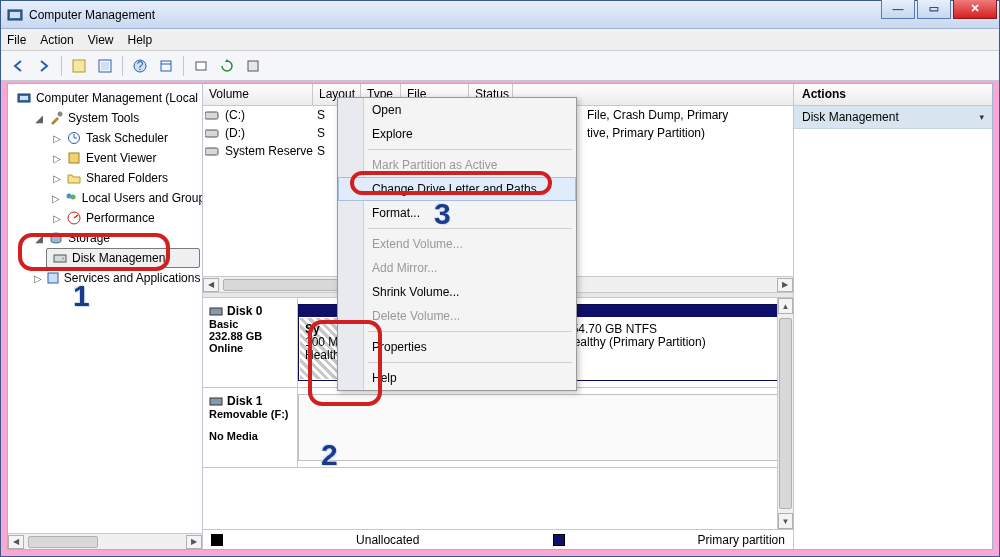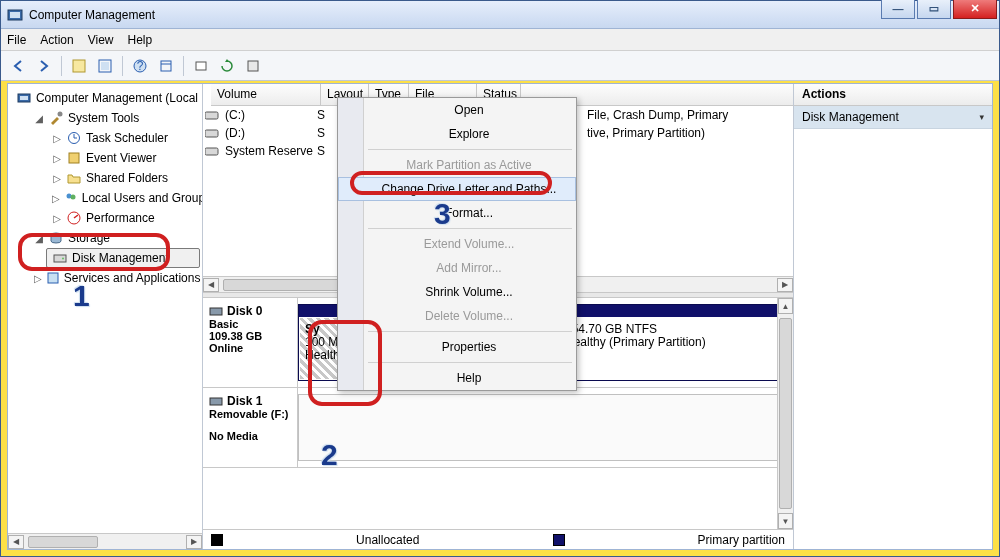--- a/index.html
+++ b/index.html
@@ -1,17 +1,17 @@
 <!DOCTYPE html>
 <html><head>
 <meta charset="utf-8">
 <style>
   * { box-sizing: border-box; font-family: "Segoe UI", Tahoma, sans-serif; font-size: 12px; }
   html, body { margin:0; padding:0; width:1000px; height:557px; overflow:hidden; background:#000; }
-  .window { position:absolute; left:0; top:0; width:1000px; height:557px; background:#fde047; border:1px solid #3a5a8c; }
+  .window { position:absolute; left:0; top:0; width:1000px; height:557px; background:#f9a8d4; border:1px solid #3a5a8c; }
   .titlebar { height:28px; background:linear-gradient(#e6eefc,#c8d8f0); display:flex; align-items:center; padding:0 6px; border-bottom:1px solid #9fb4d4; }
   .titlebar .icon { width:16px; height:16px; margin-right:6px; display:inline-flex; align-items:center; justify-content:center; }
   .titlebar .title { font-size:12px; color:#000; flex:1; }
   .win-buttons { position:absolute; right:2px; top:-2px; display:flex; }
   .win-btn { width:34px; height:20px; margin-left:2px; border:1px solid #5a7bb0; background:linear-gradient(#eaf1fb,#c6d7ef); border-top:none; display:flex; align-items:center; justify-content:center; color:#32527a; font-weight:bold; font-size:11px; }
   .win-btn.close { background:linear-gradient(#f08080,#d42020); color:#fff; width:44px; border-color:#8a1a1a; }
   .menubar { height:22px; background:#f0f0f0; border-bottom:1px solid #d0d0d0; display:flex; align-items:center; padding:0 6px; gap:14px; }
   .menubar span { color:#000; }
   .toolbar { height:30px; background:#f4f6f9; border-bottom:1px solid #c0c8d4; display:flex; align-items:center; padding:0 6px; gap:4px; }
   .tbtn { width:22px; height:22px; border:1px solid transparent; display:flex; align-items:center; justify-content:center; color:#2a5eb0; }
@@ -23,21 +23,21 @@
   .node .twisty { width:10px; color:#606060; font-size:10px; text-align:center; }
   .node .nicon { width:16px; height:16px; display:inline-flex; align-items:center; justify-content:center; }
   .children { padding-left:18px; }
   .node.selected { background:#f0f0f0; border:1px solid #7a7a7a; border-radius:2px; padding:1px 3px 1px 5px; }
   .tree-scroll { position:absolute; bottom:0; left:0; right:0; height:16px; background:#f0f0f0; border-top:1px solid #c8c8c8; display:flex; align-items:center; }
   .tree-scroll .arrow { width:16px; height:14px; border:1px solid #b0b0b0; background:#f4f4f4; display:flex; align-items:center; justify-content:center; font-size:8px; color:#555; }
   .tree-scroll .track { flex:1; height:14px; background:#f0f0f0; position:relative; }
   .tree-scroll .thumb { position:absolute; left:4px; width:70px; height:12px; top:1px; background:#d8d8d8; border:1px solid #b0b0b0; border-radius:2px; }
   
   .mid { flex:1; display:flex; flex-direction:column; border-right:1px solid #c0c8d4; position:relative; }
-  .vol-header { height:22px; background:#fff; border-bottom:1px solid #c8c8c8; display:flex;margin-left:8px; }
+  .vol-header { height:22px; background:#fff; border-bottom:1px solid #c8c8c8; display:flex; }
   .vol-header .col { border-right:1px solid #c8c8c8; padding:3px 6px; background:linear-gradient(#fdfdfd,#ececec); color:#000; }
   .vol-rows { height:170px; background:#fff; overflow:hidden; }
   .vol-row { display:flex; height:18px; align-items:center; }
   .vol-row .vicon{ width:18px; display:inline-flex; align-items:center; justify-content:center; color:#5a7bb0; }
   .vol-row .cell { padding:0 4px; white-space:nowrap; overflow:hidden; }
   .vol-status { color:#000; }
   .hscroll { height:16px; background:#f0f0f0; border-top:1px solid #c8c8c8; display:flex; align-items:center; }
   .hscroll .arrow { width:16px; height:14px; border:1px solid #b0b0b0; background:#f4f4f4; display:flex; align-items:center; justify-content:center; font-size:8px; color:#555; }
   .hscroll .track { flex:1; height:14px; background:#f0f0f0; position:relative; }
   .hscroll .thumb { position:absolute; left:4px; width:300px; height:12px; top:1px; background:#d8d8d8; border:1px solid #b0b0b0; border-radius:2px; }
@@ -62,21 +62,21 @@
   .vscroll-mid .track { flex:1; position:relative; }
   .vscroll-mid .thumb { position:absolute; top:4px; bottom:4px; left:1px; right:1px; background:#d8d8d8; border:1px solid #b0b0b0; border-radius:2px; }
   
   .actions { width:198px; background:#fff; display:flex; flex-direction:column; }
   .actions-header { height:22px; background:linear-gradient(#fdfdfd,#ececec); border-bottom:1px solid #c8c8c8; padding:3px 8px; font-weight:bold; }
   .actions-item { display:flex; align-items:center; justify-content:space-between; background:#d8e4ef; padding:4px 8px; border-bottom:1px solid #c8d4e0; }
   .actions-item .tri { font-size:9px; color:#333; }
   
   .ctx { position:absolute; left:336px; top:96px; width:240px; background:#f4f4f4; border:1px solid #9a9a9a; box-shadow:2px 2px 6px rgba(0,0,0,0.25); z-index:50; }
   .ctx .strip { position:absolute; left:0; top:0; bottom:0; width:26px; background:#e8eaf0; border-right:1px solid #d0d0d0; }
-  .ctx-item { position:relative; padding:5px 10px 5px 34px; color:#000;text-align:center; }
+  .ctx-item { position:relative; padding:5px 10px 5px 34px; color:#000; }
   .ctx-item.disabled { color:#9a9a9a; }
   .ctx-item.hover { background:#e0ecfb; border:1px solid #a8c0e0; padding:4px 9px 4px 33px; }
   .ctx-sep { height:0; border-top:1px solid #d0d0d0; margin:3px 4px 3px 30px; }
   
   .anno-box { position:absolute; border:4px solid #d02020; border-radius:14px; z-index:80; pointer-events:none; }
   .anno-num { position:absolute; font-family:Impact,"Arial Black",sans-serif; font-size:30px; font-weight:900; color:#1a3a8c; text-shadow:1px 1px 1px #ccddee, -1px -1px 1px #ccddee; z-index:81; pointer-events:none; }
   svg { display:block; }
 </style>
 </head>
 <body>
@@ -333,21 +333,21 @@
           <div class="disk-label">
             <div class="hdr">
                 <span>
                   <svg width="14" height="14">
                     <rect x="1" y="4" width="12" height="7" fill="#8899aa" stroke="#333"></rect>
                   </svg>
                 </span>
                 <span>Disk 0</span>
               </div>
             <div class="sub">Basic</div>
-            <div class="sub">109.38 GB</div>
+            <div class="sub">232.88 GB</div>
             <div class="sub">Online</div>
           </div>
           <div class="parts">
             <div class="part hatch" style="width:72px">
               <div class="pbar"></div>
                 <div class="pfill"></div>
               <div class="ptxt"><b>Sy</b><br><span>100 MB N</span><br><span>Healthy (S</span></div>
             </div>
             <div class="part" style="width:188px">
               <div class="pbar"></div>

